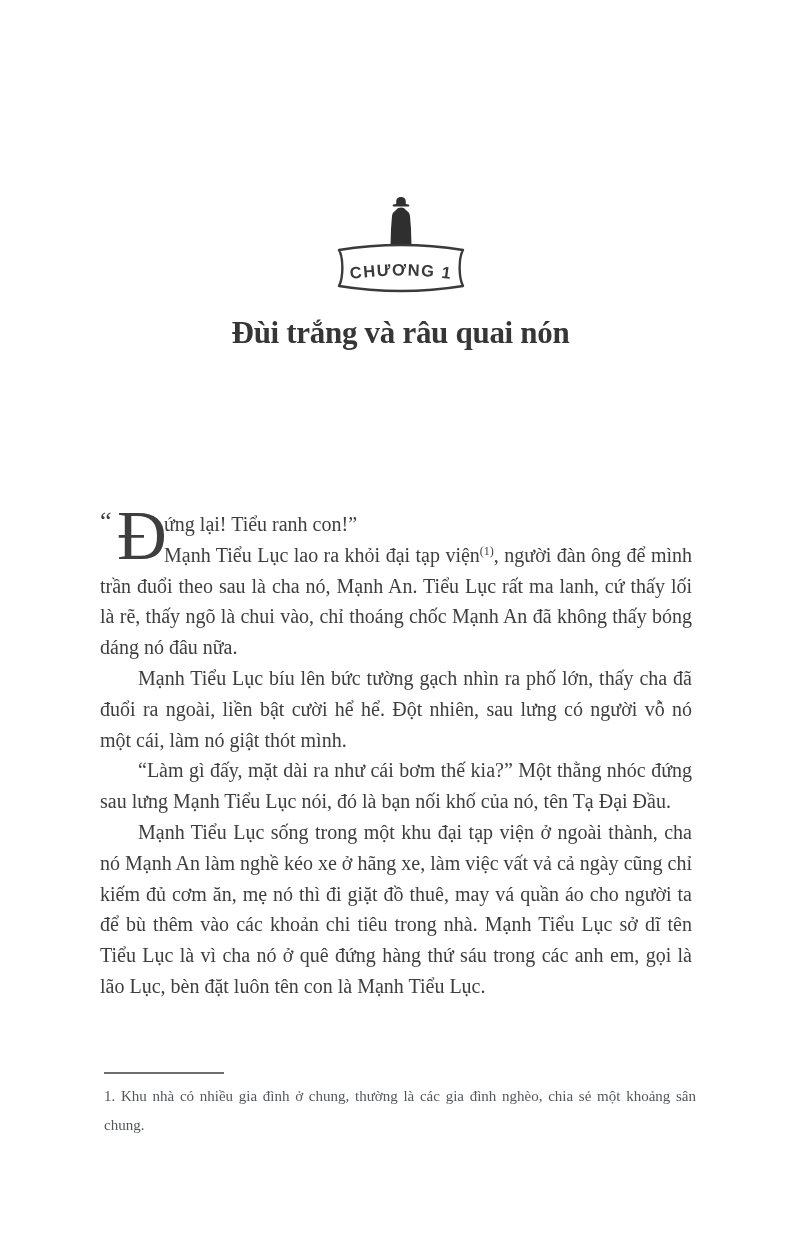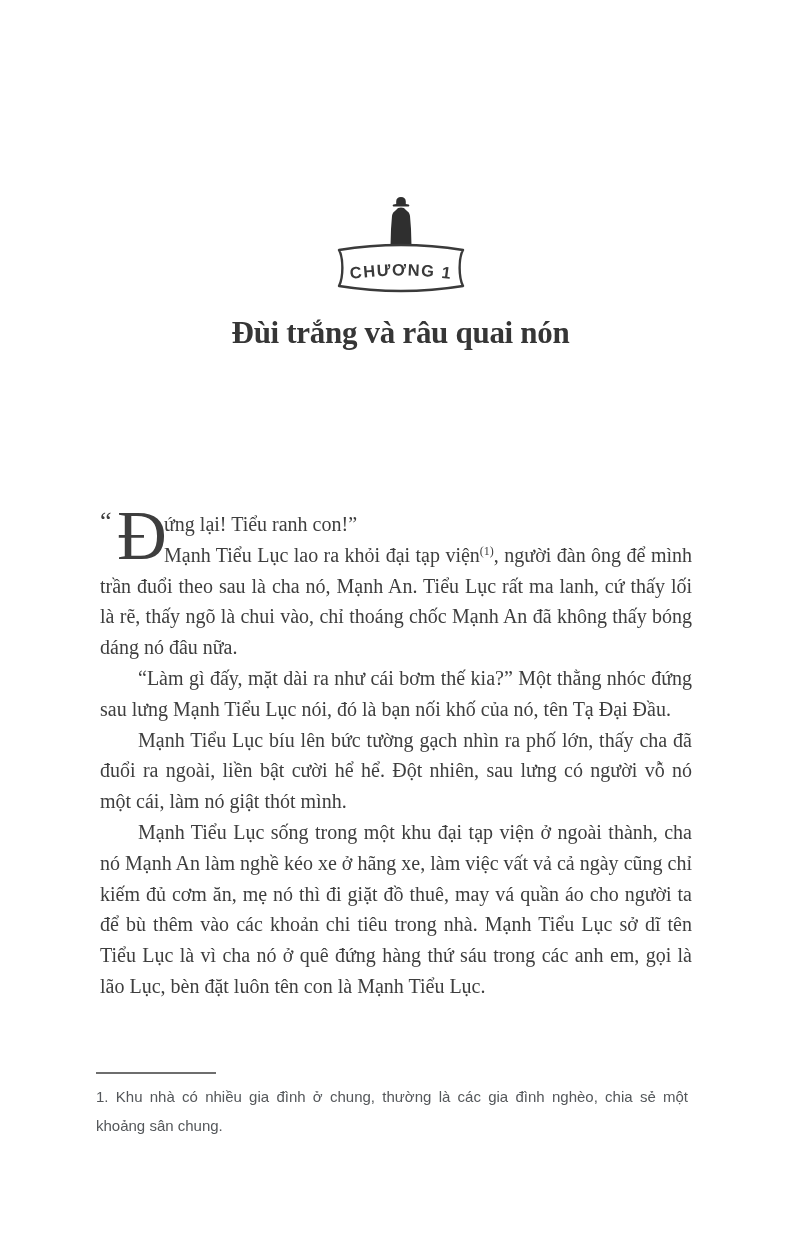--- a/index.html
+++ b/index.html
@@ -86,23 +86,23 @@
   }
   .fn-ref {
     font-size: 12px;
     line-height: 0;
     vertical-align: 7px;
   }
 
   
   .footnote {
     position: absolute;
-    top: 1072px; left: 96px;
+    top: 1072px; left: 104px;
     width: 592px;
-    font-family: Liberation Sans, sans-serif;
+    font-family: Liberation Serif, serif;
     font-size: 15px;
     line-height: 29px;
     color: #54575a;
     text-align: justify;
   }
   .footnote-rule {
     width: 120px;
     height: 0;
     border-top: 2px solid #6e6e6e;
     margin: 0 0 8px 0;
@@ -135,22 +135,22 @@
   <h1 class="title">Đùi trắng và râu quai nón</h1>
 
   <div class="body-text">
     <p class="p-first">
       <span class="dropcap">
           <span class="dc-quote">“</span>
           <span class="dc-letter">Đ</span>
         </span><span>ứng lại! Tiểu ranh con!”</span><br>
       <span>Mạnh Tiểu Lục lao ra khỏi đại tạp viện</span><sup class="fn-ref">(1)</sup><span>, người đàn ông để mình trần đuổi theo sau là cha nó, Mạnh An. Tiểu Lục rất ma lanh, cứ thấy lối là rẽ, thấy ngõ là chui vào, chỉ thoáng chốc Mạnh An đã không thấy bóng dáng nó đâu nữa.</span>
     </p>
+    <p>Mạnh Tiểu Lục bíu lên bức tường gạch nhìn ra phố lớn, thấy cha đã đuổi ra ngoài, liền bật cười hể hể. Đột nhiên, sau lưng có người vỗ nó một cái, làm nó giật thót mình.</p>
     <p>“Làm gì đấy, mặt dài ra như cái bơm thế kia?” Một thằng nhóc đứng sau lưng Mạnh Tiểu Lục nói, đó là bạn nối khố của nó, tên Tạ Đại Đầu.</p>
-    <p>Mạnh Tiểu Lục bíu lên bức tường gạch nhìn ra phố lớn, thấy cha đã đuổi ra ngoài, liền bật cười hể hể. Đột nhiên, sau lưng có người vỗ nó một cái, làm nó giật thót mình.</p>
     <p>Mạnh Tiểu Lục sống trong một khu đại tạp viện ở ngoài thành, cha nó Mạnh An làm nghề kéo xe ở hãng xe, làm việc vất vả cả ngày cũng chỉ kiếm đủ cơm ăn, mẹ nó thì đi giặt đồ thuê, may vá quần áo cho người ta để bù thêm vào các khoản chi tiêu trong nhà. Mạnh Tiểu Lục sở dĩ tên Tiểu Lục là vì cha nó ở quê đứng hàng thứ sáu trong các anh em, gọi là lão Lục, bèn đặt luôn tên con là Mạnh Tiểu Lục.</p>
   </div>
 
   <div class="footnote">
     <div class="footnote-rule"></div>
     <p class="footnote-text">1. Khu nhà có nhiều gia đình ở chung, thường là các gia đình nghèo, chia sẻ một khoảng sân chung.</p>
   </div>
 
 </div>
 

